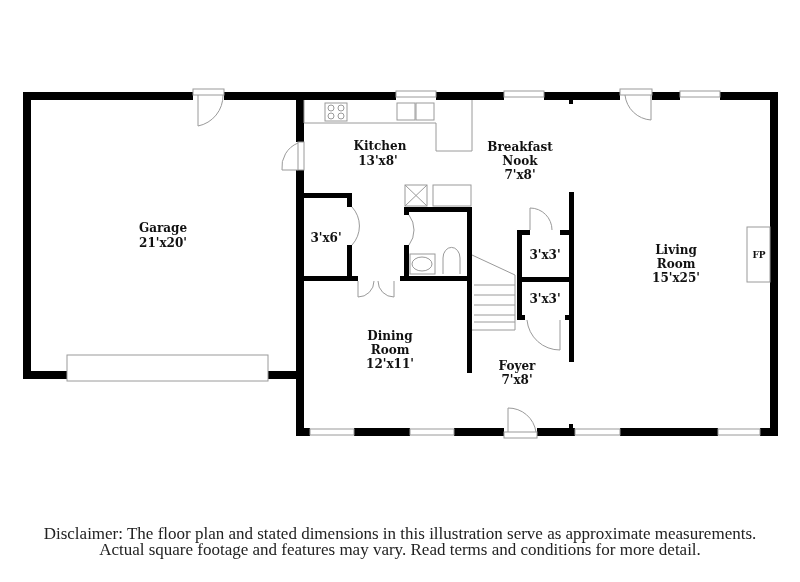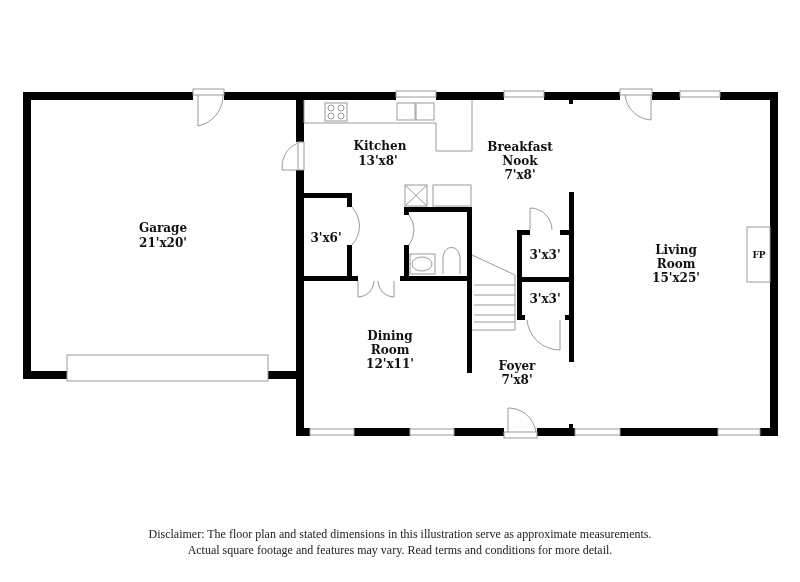--- a/index.html
+++ b/index.html
@@ -1,20 +1,20 @@
 <!DOCTYPE html>
 <html><head>
 <meta charset="utf-8">
 <style>
   html, body { margin:0; padding:0; background:#ffffff; }
   body { width:800px; height:582px; position:relative; overflow:hidden; font-family:"DejaVu Serif", serif; }
   svg { position:absolute; left:0; top:0; }
   .label { font-family:"DejaVu Serif", serif; font-weight:bold; font-size:12px; fill:#111; text-anchor:middle; }
   .fp { font-family:"DejaVu Serif", serif; font-weight:bold; font-size:9px; fill:#111; text-anchor:middle; }
-  .disclaimer { position:absolute; left:0; width:800px; top:526px; text-align:center; font-family:"Liberation Serif", serif; font-size:12px; color:#222; line-height:16px; }
+  .disclaimer { position:absolute; left:0; width:800px; top:526px; text-align:center; font-family:"Liberation Serif", serif; font-size:17px; color:#222; line-height:16px; }
 </style>
 </head>
 <body>
 
 <svg width="800" height="582" viewBox="0 0 800 582">
   <g fill="#000">
 
     <rect x="23" y="92" width="8" height="287"></rect>
     <rect x="23" y="92" width="170" height="8"></rect>
     <rect x="224" y="92" width="80" height="8"></rect>

